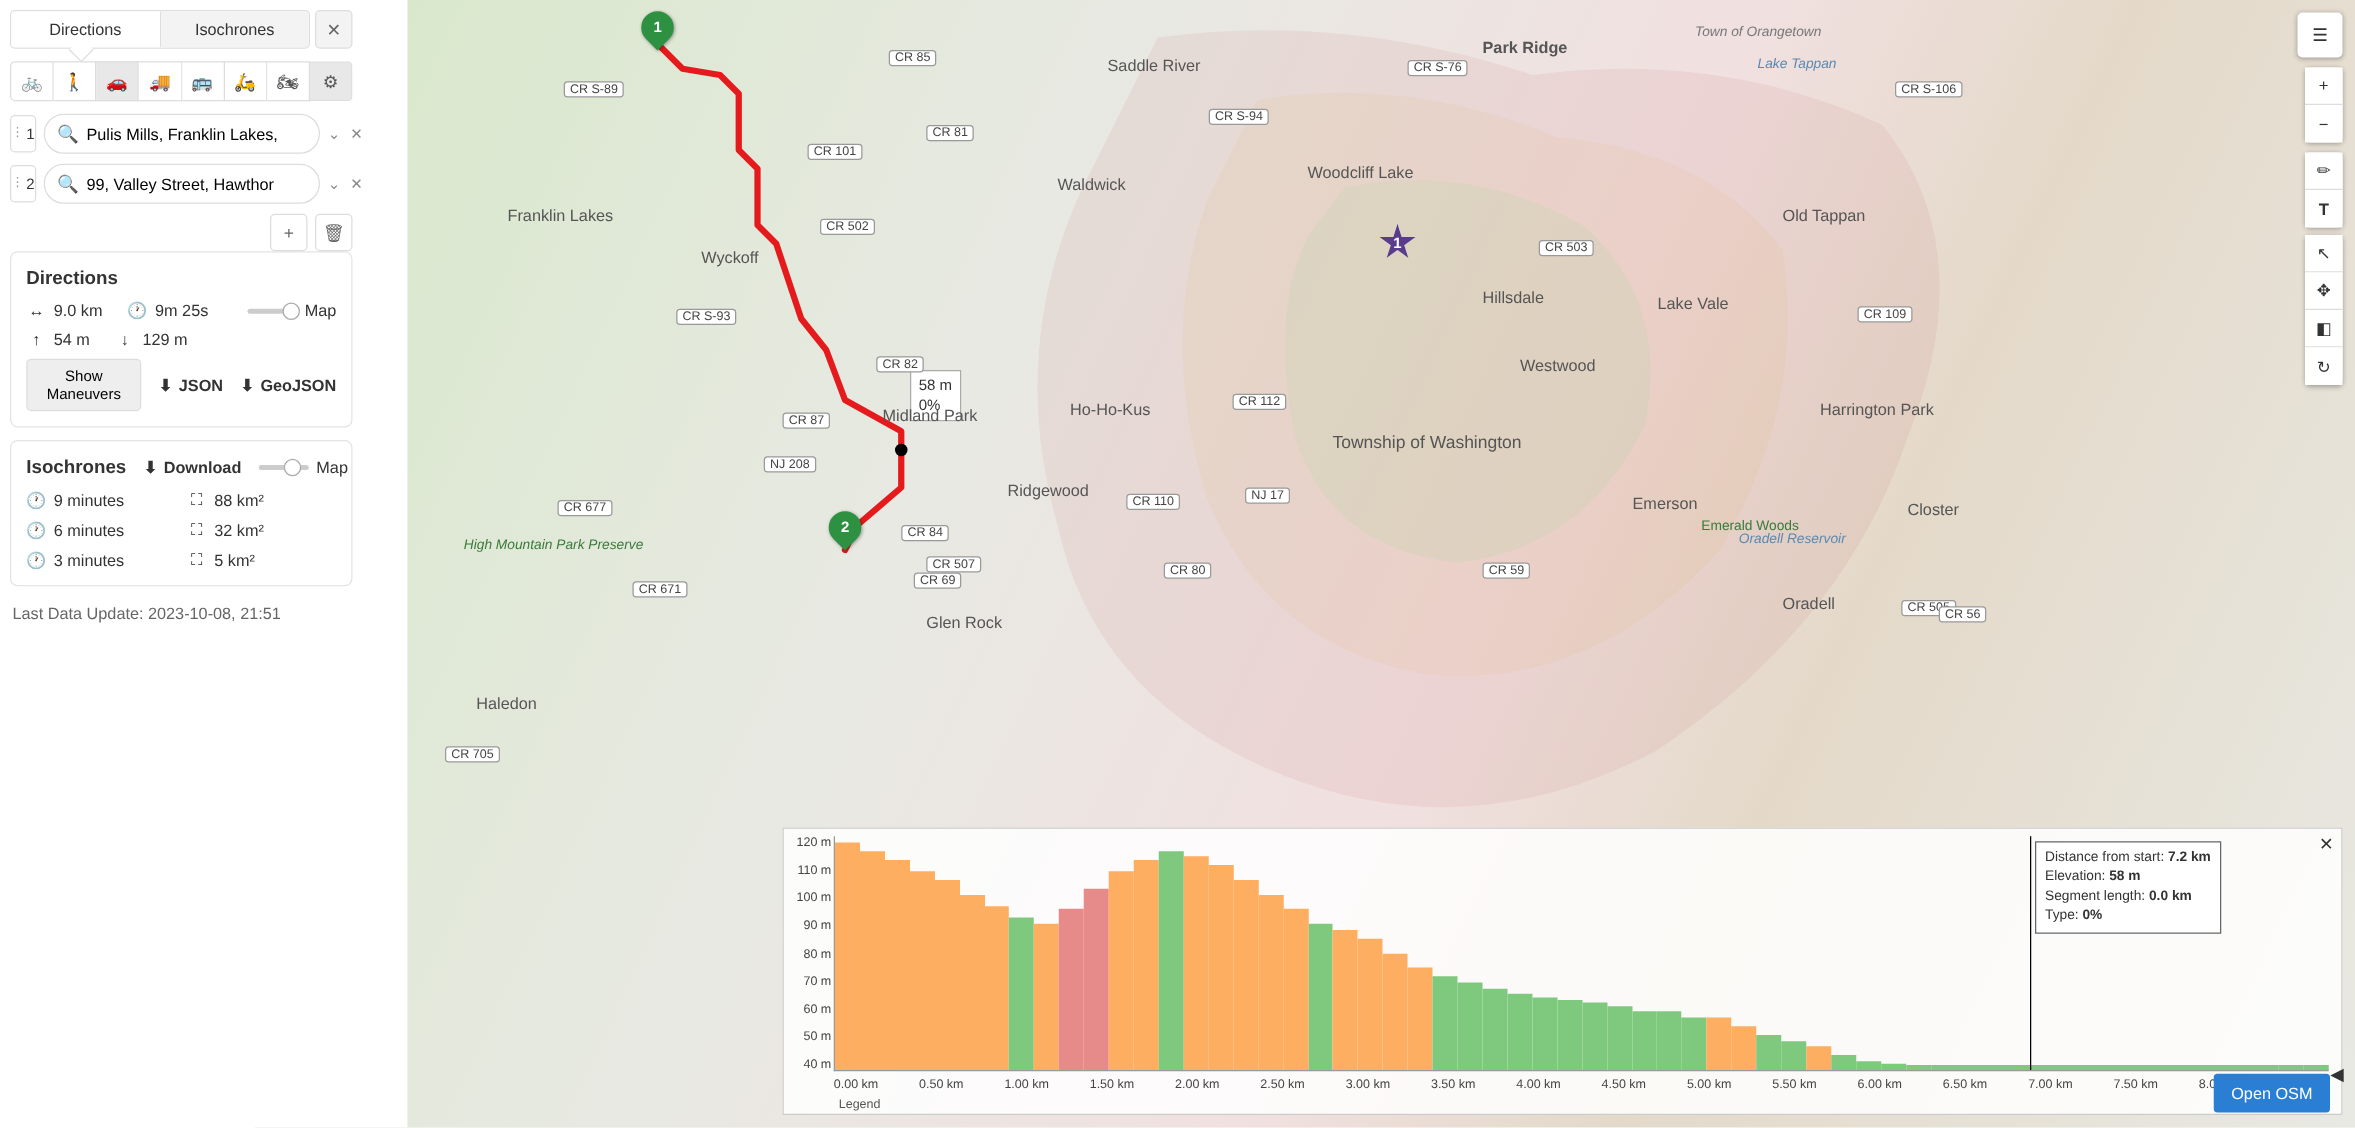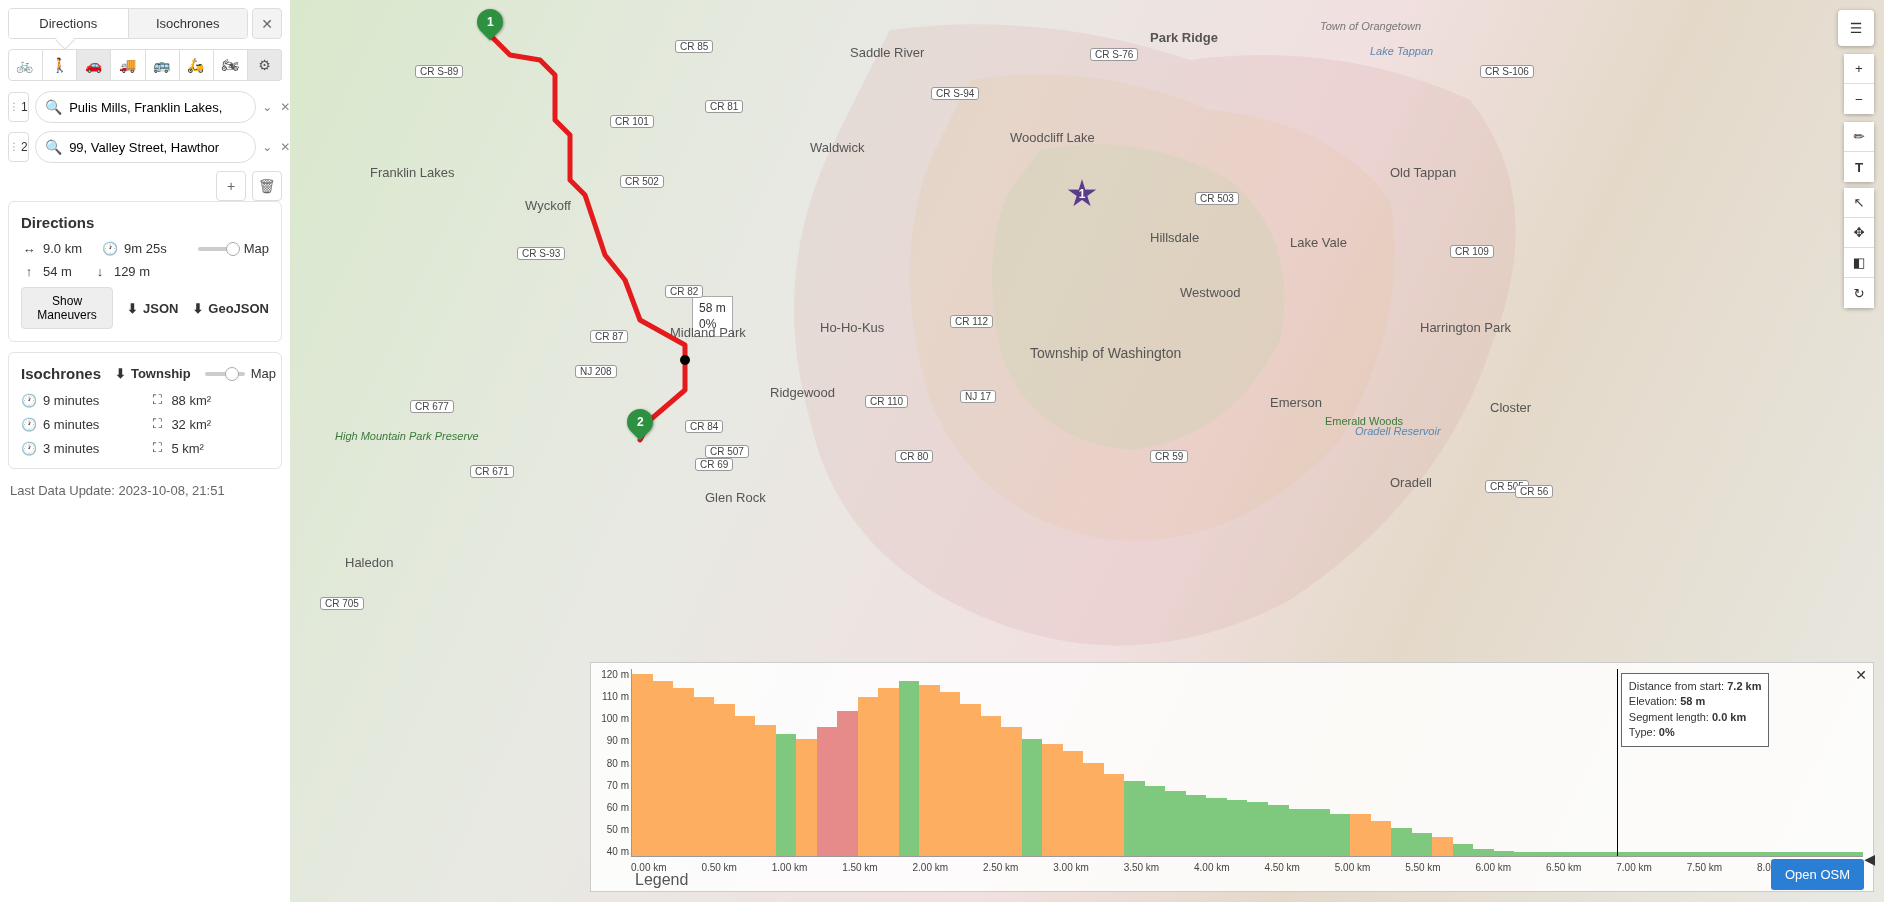--- a/index.html
+++ b/index.html
@@ -1,17 +1,17 @@
 <!DOCTYPE html>
 <html><head>
 <meta charset="utf-8">
 <style>
   * { box-sizing: border-box; margin: 0; padding: 0; }
   body { font-family: "Helvetica Neue", Arial, sans-serif; font-size: 14px; color: #333; background:#fff; overflow:hidden;}
-  .app { display:flex; height:100vh; width:100vw; position:relative;}
+  .app { display:flex; height:100vh; width:100vw; position:relative;gap:36px;}
   
   
   .sidebar { width:290px; padding:8px; overflow-y:auto; }
   .tabs-row { display:flex; gap:4px; margin-bottom:10px; position:relative;}
   .tabs { display:flex; border:1px solid #ddd; border-radius:4px; overflow:hidden; flex:1;}
   .tab { flex:1; text-align:center; padding:7px 4px; cursor:pointer; background:#f3f3f3; border-right:1px solid #ddd; font-size:13px;}
   .tab:last-child { border-right:none;}
   .tab.active { background:#fff; font-weight:500;}
   .close-btn { width:30px; display:flex; align-items:center; justify-content:center; border:1px solid #ddd; border-radius:4px; background:#f3f3f3; cursor:pointer; color:#666;}
   .tabs-arrow { position:absolute; bottom:-8px; left:50px; width:14px; height:14px; background:#fff; border-right:1px solid #ddd; border-bottom:1px solid #ddd; transform:rotate(45deg);}
@@ -93,21 +93,21 @@
   .elevation { position:absolute; left:300px; right:10px; bottom:10px; height:230px; background:rgba(255,255,255,.85); border:1px solid #ccc; }
   .elev-close { position:absolute; top:4px; right:6px; cursor:pointer; font-size:14px;}
   .elev-collapse { position:absolute; bottom:24px; right:-2px; cursor:pointer; font-size:14px;}
   .elev-yaxis { position:absolute; left:4px; top:6px; bottom:34px; width:34px; display:flex; flex-direction:column; justify-content:space-between; font-size:10px; text-align:right; color:#444;}
   .elev-xaxis { position:absolute; left:40px; right:10px; bottom:18px; display:flex; justify-content:space-between; font-size:10px; color:#444;}
   .elev-plot { position:absolute; left:40px; right:10px; top:6px; bottom:34px; border-left:1px solid #999; border-bottom:1px solid #999;}
   .elev-bars { position:absolute; inset:0; display:flex; align-items:flex-end;}
   .elev-bars div { flex:1; }
   .elev-cursor { position:absolute; top:0; bottom:0; border-left:1px solid #000;}
   .elev-tooltip { position:absolute; background:#fff; border:1px solid #666; padding:5px 7px; font-size:11px; line-height:1.4; white-space:nowrap;}
-  .elev-legend { position:absolute; left:44px; bottom:2px; font-size:16px; color:#555; cursor:pointer;margin-top:17px;}
+  .elev-legend { position:absolute; left:44px; bottom:2px; font-size:10px; color:#555; cursor:pointer;margin-top:17px;}
   
   .open-osm { position:absolute; right:20px; bottom:12px; background:#2a7fd4; color:#fff; border:none; padding:8px 14px; border-radius:3px; cursor:pointer; font-size:13px;}
 </style>
 </head>
 <body>
 
 <div class="app">
 
   <div class="sidebar">
     <div class="tabs-row">
@@ -226,21 +226,21 @@
             <span>GeoJSON</span>
           </div>
       </div>
     </div>
 
     <div class="card">
       <div class="iso-header">
         <h3 style="margin:0;">Isochrones</h3>
         <div class="link">
             <span>⬇</span>
-            <span>Township</span>
+            <span>Download</span>
           </div>
         <div class="slider-wrap" style="margin-left:auto;">
           <div class="slider-track">
               <div class="slider-thumb" style="right:auto;left:20px;"></div>
             </div>
           <span>Map</span>
         </div>
       </div>
       <div class="iso-stats">
         <div class="iso-stat-row">
@@ -345,21 +345,21 @@
     <div class="place-label" style="left:1080px;top:45px;font-size:11px;color:#5a88b0;font-style:italic;">Lake Tappan</div>
     <div class="place-label" style="left:1065px;top:425px;font-size:11px;color:#5a88b0;font-style:italic;">Oradell Reservoir</div>
     <div class="place-label" style="left:55px;top:555px;">Haledon</div>
 
     <div class="shield" style="left:125px;top:65px;">CR S-89</div>
     <div class="shield" style="left:320px;top:115px;">CR 101</div>
     <div class="shield" style="left:385px;top:40px;">CR 85</div>
     <div class="shield" style="left:415px;top:100px;">CR 81</div>
     <div class="shield" style="left:330px;top:175px;">CR 502</div>
     <div class="shield" style="left:300px;top:330px;">CR 87</div>
-    <div class="shield" style="left:227px;top:247px;">CR S-93</div>
+    <div class="shield" style="left:215px;top:247px;">CR S-93</div>
     <div class="shield" style="left:375px;top:285px;">CR 82</div>
     <div class="shield" style="left:180px;top:465px;">CR 671</div>
     <div class="shield" style="left:285px;top:365px;background:#fff;">NJ 208</div>
     <div class="shield" style="left:415px;top:445px;">CR 507</div>
     <div class="shield" style="left:405px;top:458px;">CR 69</div>
     <div class="shield" style="left:120px;top:400px;">CR 677</div>
     <div class="shield" style="left:395px;top:420px;">CR 84</div>
     <div class="shield" style="left:575px;top:395px;">CR 110</div>
     <div class="shield" style="left:641px;top:55px;margin-top:32px;">CR S-94</div>
     <div class="shield" style="left:800px;top:48px;">CR S-76</div>

